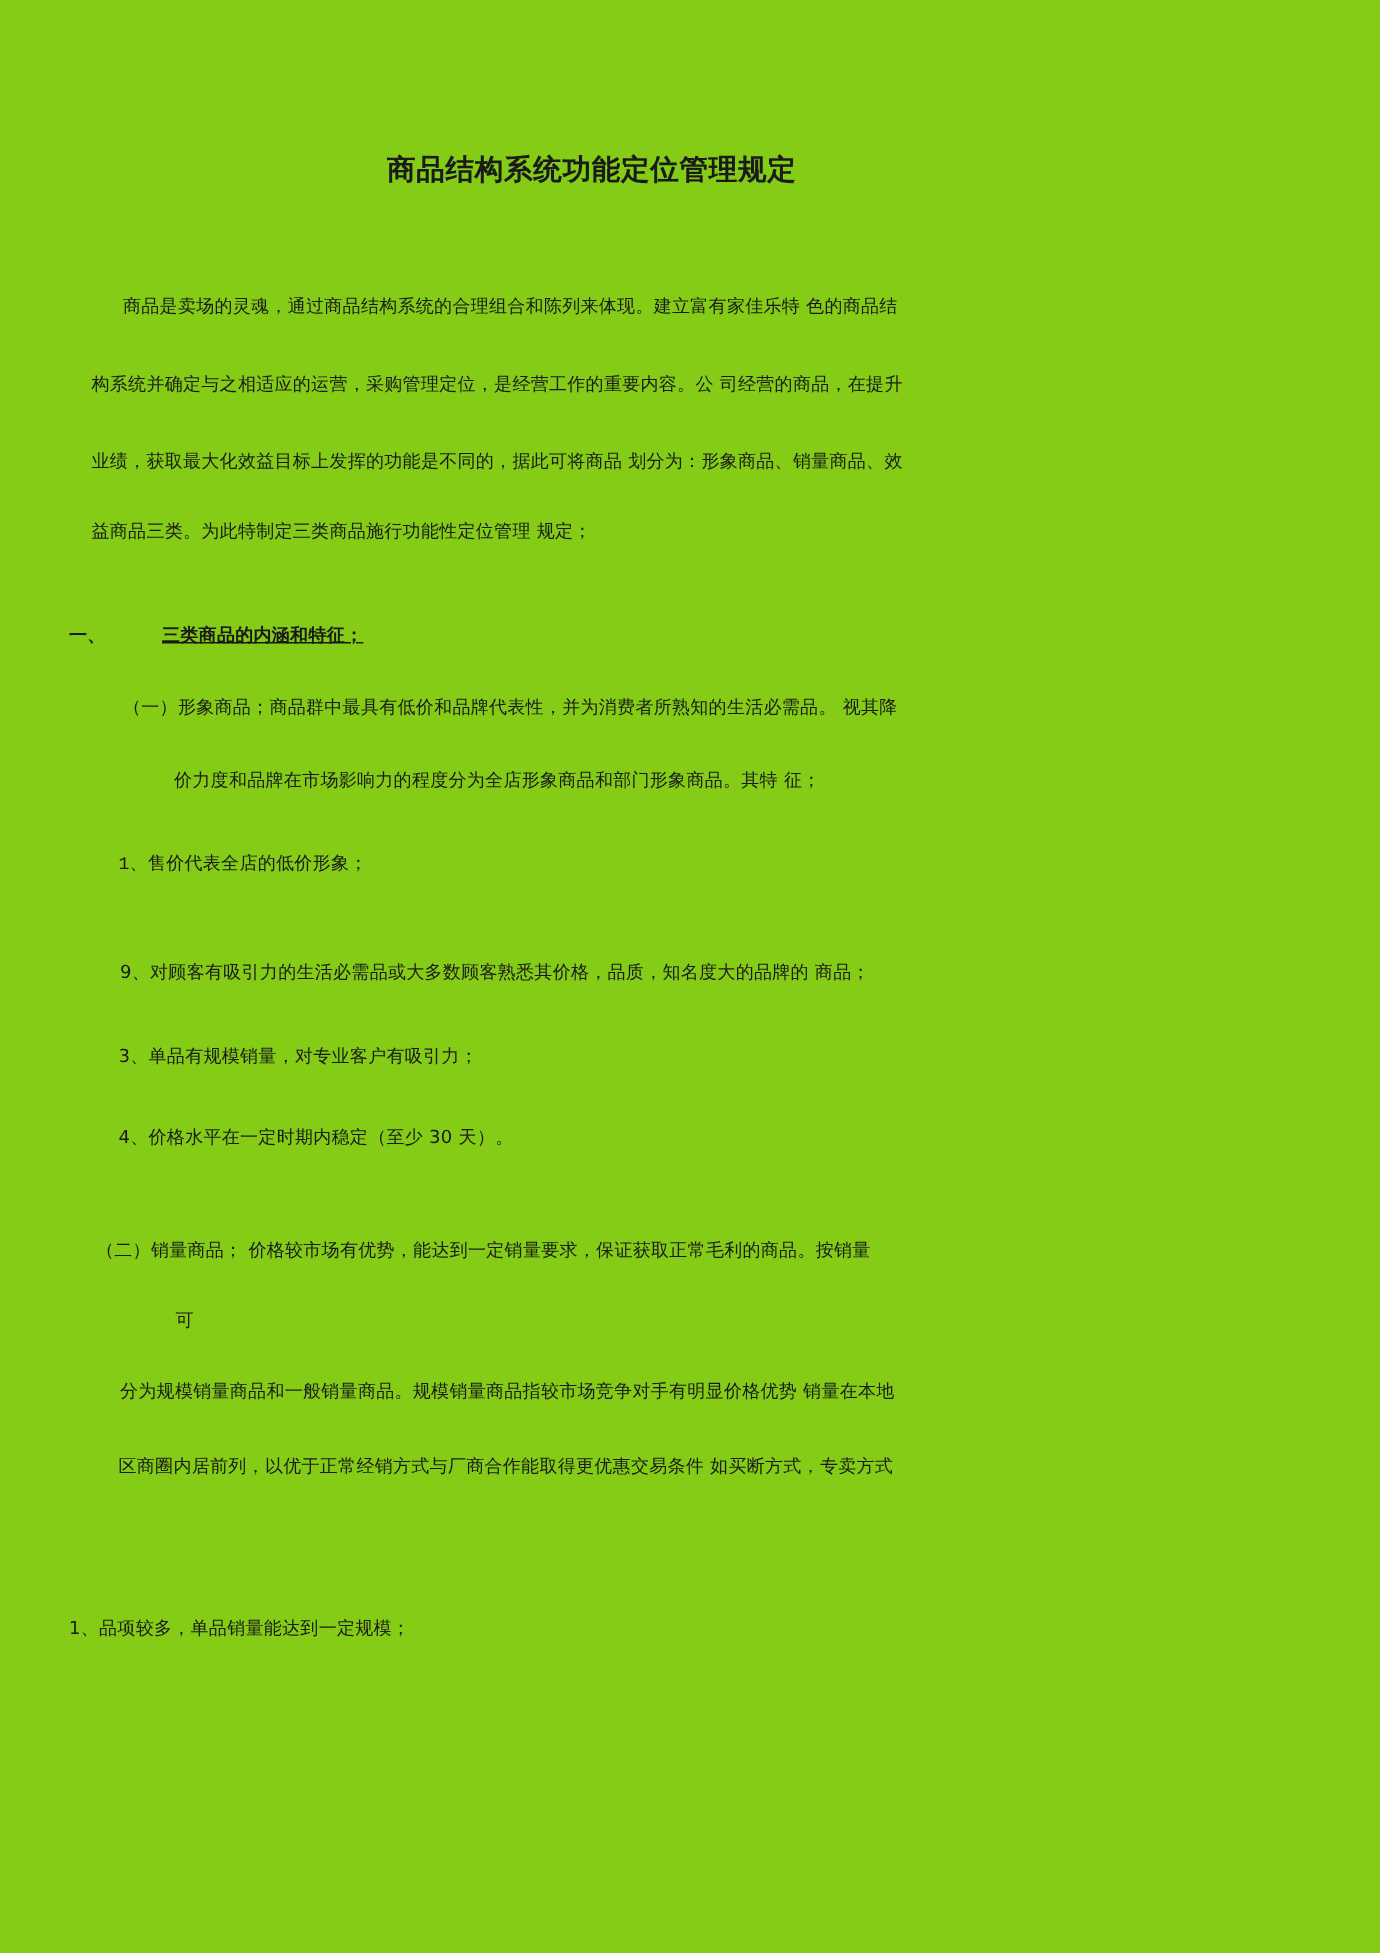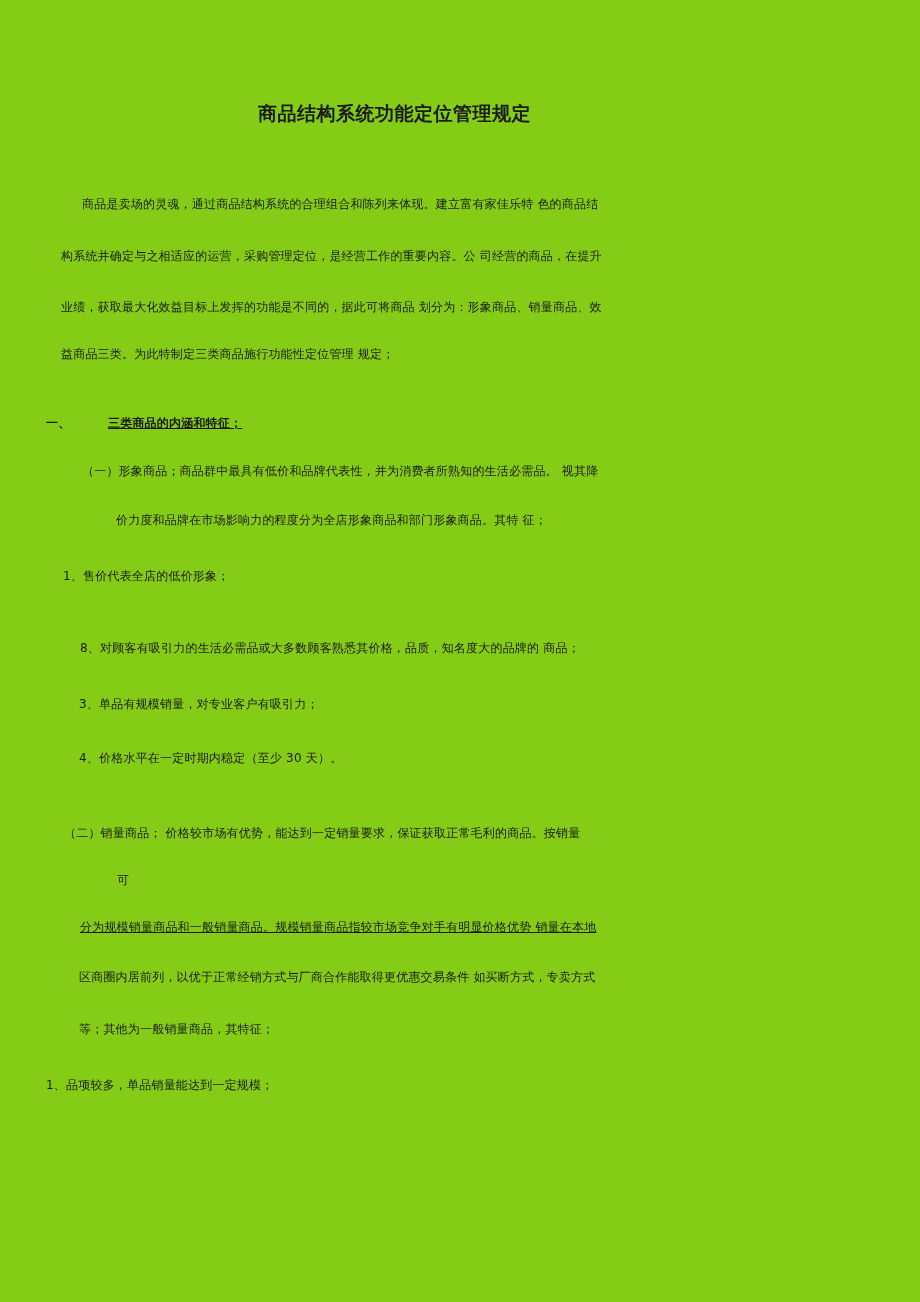--- a/index.html
+++ b/index.html
@@ -59,26 +59,25 @@
   <div class="line" style="left:61px; top:297px;">业绩，获取最大化效益目标上发挥的功能是不同的，据此可将商品 划分为：形象商品、销量商品、效</div>
   <div class="line" style="left:61px; top:344px;">益商品三类。为此特制定三类商品施行功能性定位管理 规定；</div>
 
   <div class="line heading" style="left:46px; top:413px;text-decoration:underline;">
     <span class="num">一、</span><span>三类商品的内涵和特征；</span>
   </div>
 
   <div class="line" style="left:82px; top:461px;">（一）形象商品；商品群中最具有低价和品牌代表性，并为消费者所熟知的生活必需品。 视其降</div>
   <div class="line" style="left:116px; top:510px;">价力度和品牌在市场影响力的程度分为全店形象商品和部门形象商品。其特 征；</div>
 
-  <div class="line" style="left:63px; top:566px;">1、售价代表全店的低价形象；</div>
-  <div class="line" style="left:80px; top:638px;">8、对顾客有吸引力的生活必需品或大多数顾客熟悉其价格，品质，知名度大的品牌的 商品；</div>
+  <div class="line" style="left:79px; top:566px;font-family:Liberation Mono, monospace;">1、售价代表全店的低价形象；</div>
+  <div class="line" style="left:80px; top:638px;">9、对顾客有吸引力的生活必需品或大多数顾客熟悉其价格，品质，知名度大的品牌的 商品；</div>
   <div class="line" style="left:79px; top:694px;text-align:center;">3、单品有规模销量，对专业客户有吸引力；</div>
   <div class="line" style="left:79px; top:748px;">4、价格水平在一定时期内稳定（至少 30 天）。</div>
 
   <div class="line" style="left:64px; top:823px;">（二）销量商品； 价格较市场有优势，能达到一定销量要求，保证获取正常毛利的商品。按销量</div>
   <div class="line" style="left:117px; top:870px;">可</div>
-  <div class="line" style="left:80px; top:917px;text-decoration:underline;">分为规模销量商品和一般销量商品。规模销量商品指较市场竞争对手有明显价格优势 销量在本地</div>
+  <div class="line" style="left:80px; top:917px;">分为规模销量商品和一般销量商品。规模销量商品指较市场竞争对手有明显价格优势 销量在本地</div>
   <div class="line" style="left:79px; top:967px;">区商圈内居前列，以优于正常经销方式与厂商合作能取得更优惠交易条件 如买断方式，专卖方式</div>
-  <div class="line" style="left:79px; top:1019px;">等；其他为一般销量商品，其特征；</div>
 
   <div class="line" style="left:46px; top:1075px;">1、品项较多，单品销量能达到一定规模；</div>
 
 </div>
 
 </body></html>

